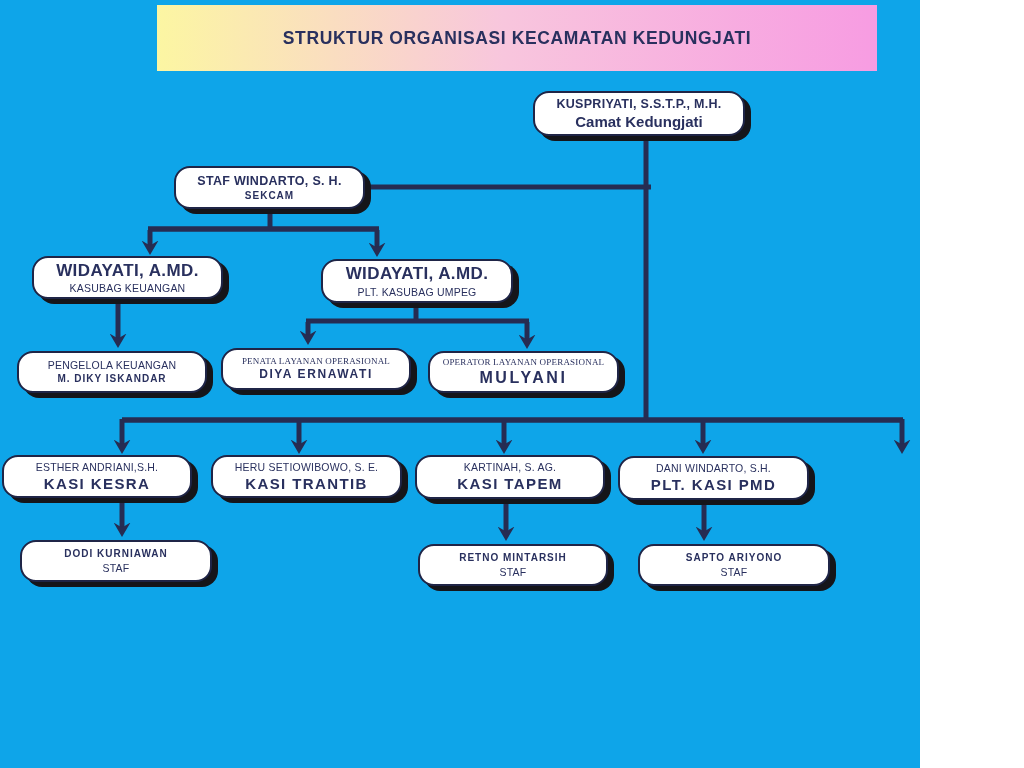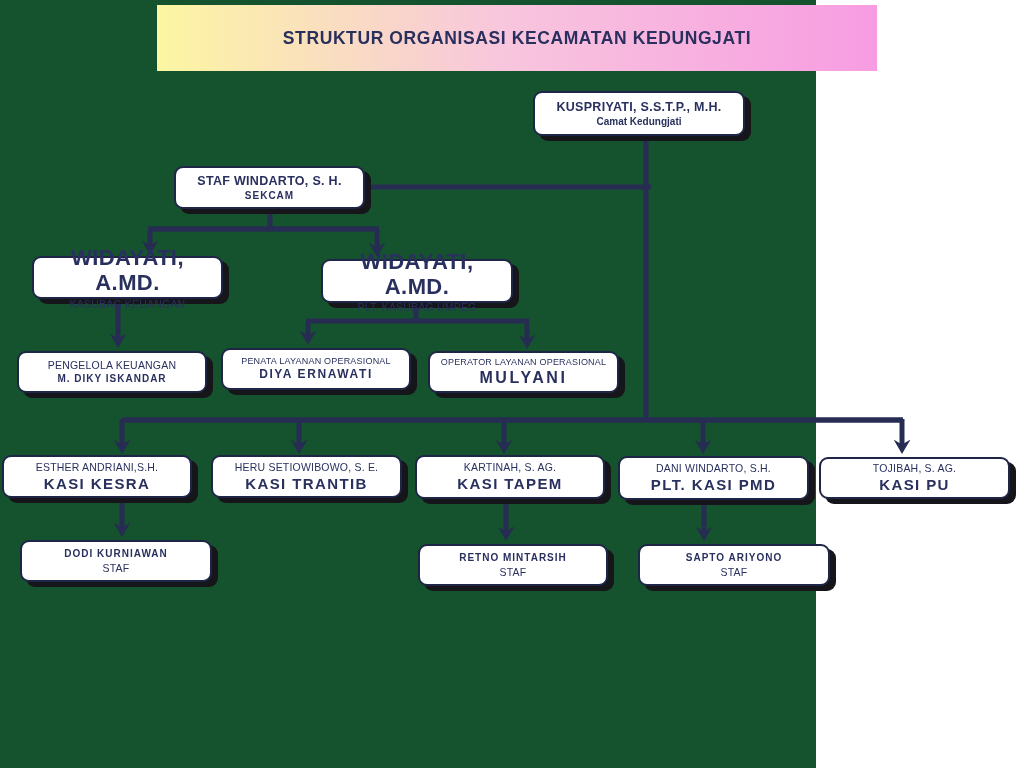--- a/index.html
+++ b/index.html
@@ -1,18 +1,18 @@
 <!DOCTYPE html>
 <html style="--line-navy: #262c52; --text-navy: #29305e; --box-shadow: #15151a; --banner-yellow: #fcf6a2; --banner-pink-mid: #f8c6dd; --banner-pink: #f79ce2;"><head>
 <meta charset="utf-8">
 <style>
   * { margin:0; padding:0; box-sizing:border-box; }
   html,body { width:1024px; height:768px; background:#ffffff; overflow:hidden;
               font-family:"Liberation Sans", sans-serif; }
-  #canvas { position:relative; width:816px; height:768px; background:#14532d; }
+  #canvas { position:relative; width:920px; height:768px; background:#0ea5e9; }
 
   
   .banner {
     position:absolute; left:157px; top:5px; width:720px; height:66px;
     background:linear-gradient(90deg,
       var(--banner-yellow,#fcf6a2) 0%,
       var(--banner-pink-mid,#f8c6dd) 48%,
       var(--banner-pink,#f79ce2) 100%);
     display:flex; align-items:center; justify-content:center;
   }
@@ -22,37 +22,37 @@
   }
 
   
   .connectors { position:absolute; left:0; top:0; width:1024px; height:768px; }
   .connectors g { stroke:var(--line-navy,#262c52); fill:none; }
   .connectors marker path { fill:var(--line-navy,#262c52); }
 
   
   .node {
     position:absolute; background:#ffffff;
-    border:2px solid #1f2547; border-radius:9px;
+    border:2px solid #1f2547; border-radius:16px;
     box-shadow:6px 5px 0 var(--box-shadow,#15151a);
     display:flex; flex-direction:column; align-items:center; justify-content:center;
     gap:2px; text-align:center; color:var(--text-navy,#29305e); line-height:1.15;
     padding:2px 4px;
   }
   .node.bw3 { border-width:2.5px; }
 
   .b12  { font-size:12.5px; font-weight:700; letter-spacing:.3px; }
-  .b13  { font-size:10px; font-weight:700; }
+  .b13  { font-size:15px; font-weight:700; }
   .b13s { font-size:10px;   font-weight:700; letter-spacing:1px; }
-  .b16  { font-size:22px; font-weight:700; letter-spacing:.4px; }
+  .b16  { font-size:17px; font-weight:700; letter-spacing:.4px; }
   .b14s { font-size:12px; font-weight:700; letter-spacing:1.6px; }
   .b15s { font-size:15px;   font-weight:700; letter-spacing:1.4px; }
   .b15w { font-size:16px; font-weight:700; letter-spacing:2.6px; }
   .r10  { font-size:10.5px; font-weight:400; letter-spacing:.2px; }
-  .r9   { font-size:9px;    font-weight:400; letter-spacing:.2px; }
+  .r9   { font-size:9px;    font-weight:400; letter-spacing:.2px;font-family:Liberation Serif, serif; }
 </style>
 </head>
 <body>
 
 <div id="canvas">
 
   <svg class="connectors" viewBox="0 0 1024 768" aria-hidden="true">
     <defs>
       <marker id="arw" markerWidth="15" markerHeight="17" refX="6.5" refY="8.5" orient="auto" markerUnits="userSpaceOnUse">
         <path d="M0 0 L14.5 8.5 L0 17 L5 8.5 Z"></path>
@@ -134,24 +134,20 @@
   <div class="node" style="left:415px; top:455px; width:190px; height:44px">
     <div class="r10">KARTINAH, S. AG.</div>
     <div class="b15s">KASI TAPEM</div>
   </div>
 
   <div class="node" style="left:618px; top:456px; width:191px; height:44px">
     <div class="r10">DANI WINDARTO, S.H.</div>
     <div class="b15s">PLT. KASI PMD</div>
   </div>
 
-  <div class="node" style="left:819px; top:457px; width:191px; height:42px">
-    <div class="r10">TOJIBAH, S. AG.</div>
-    <div class="b15s">KASI PU</div>
-  </div>
 
   <div class="node" style="left:20px; top:540px; width:192px; height:42px">
     <div class="b13s">DODI KURNIAWAN</div>
     <div class="r10">STAF</div>
   </div>
 
   <div class="node" style="left:418px; top:544px; width:190px; height:42px">
     <div class="b13s">RETNO MINTARSIH</div>
     <div class="r10">STAF</div>
   </div>

